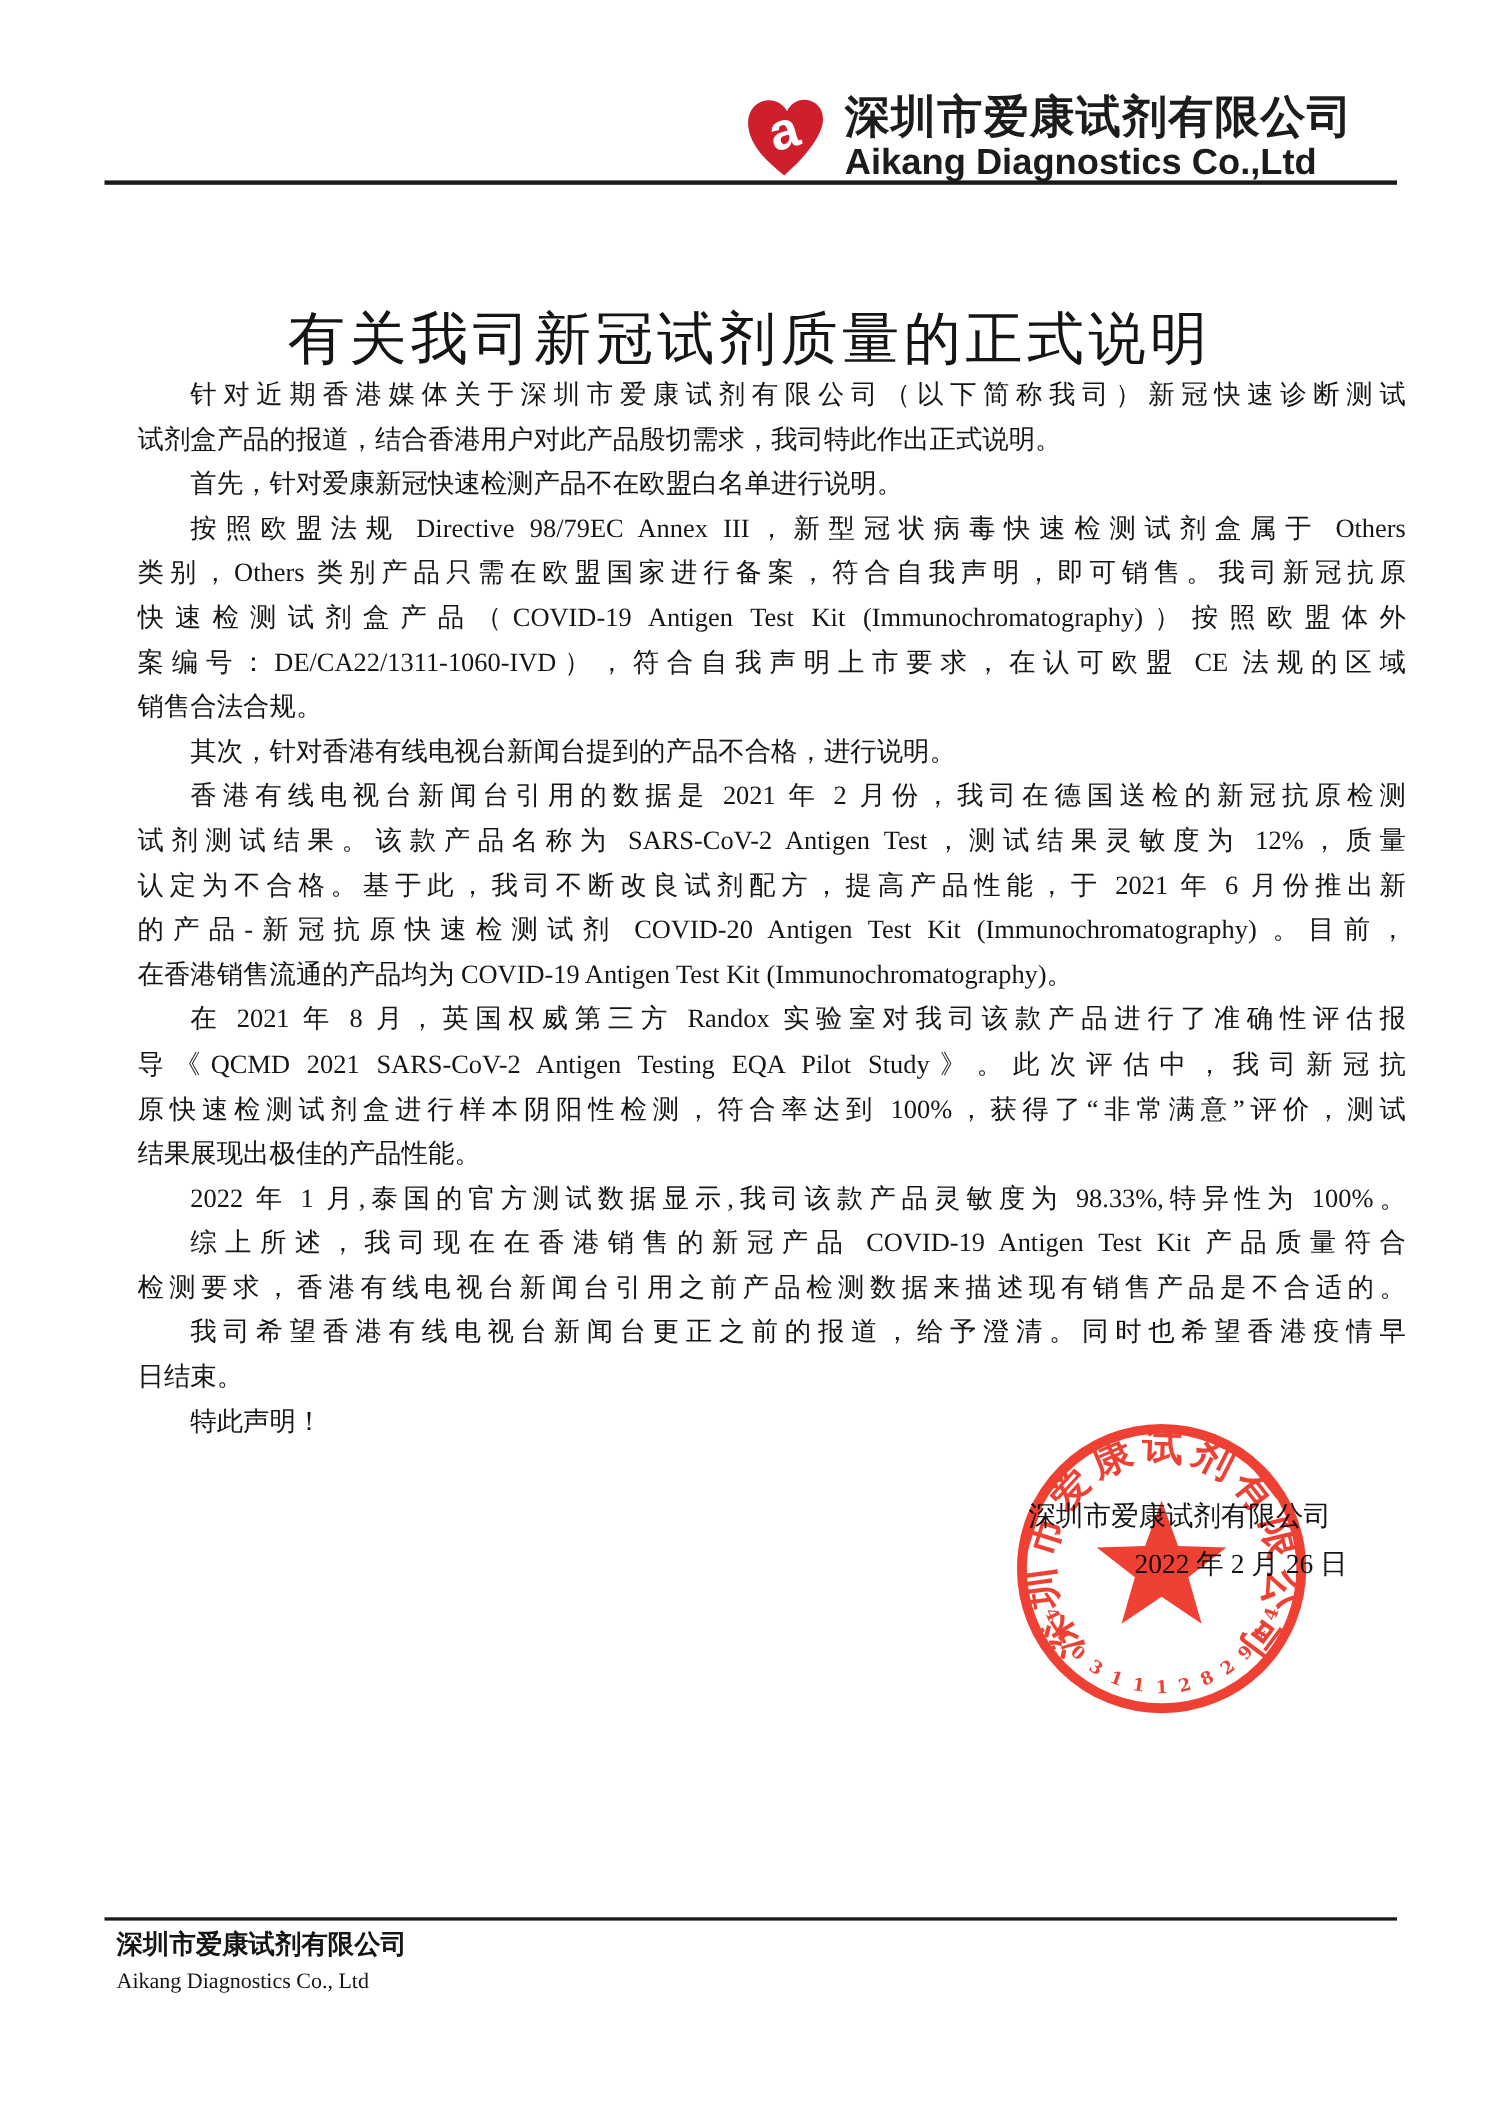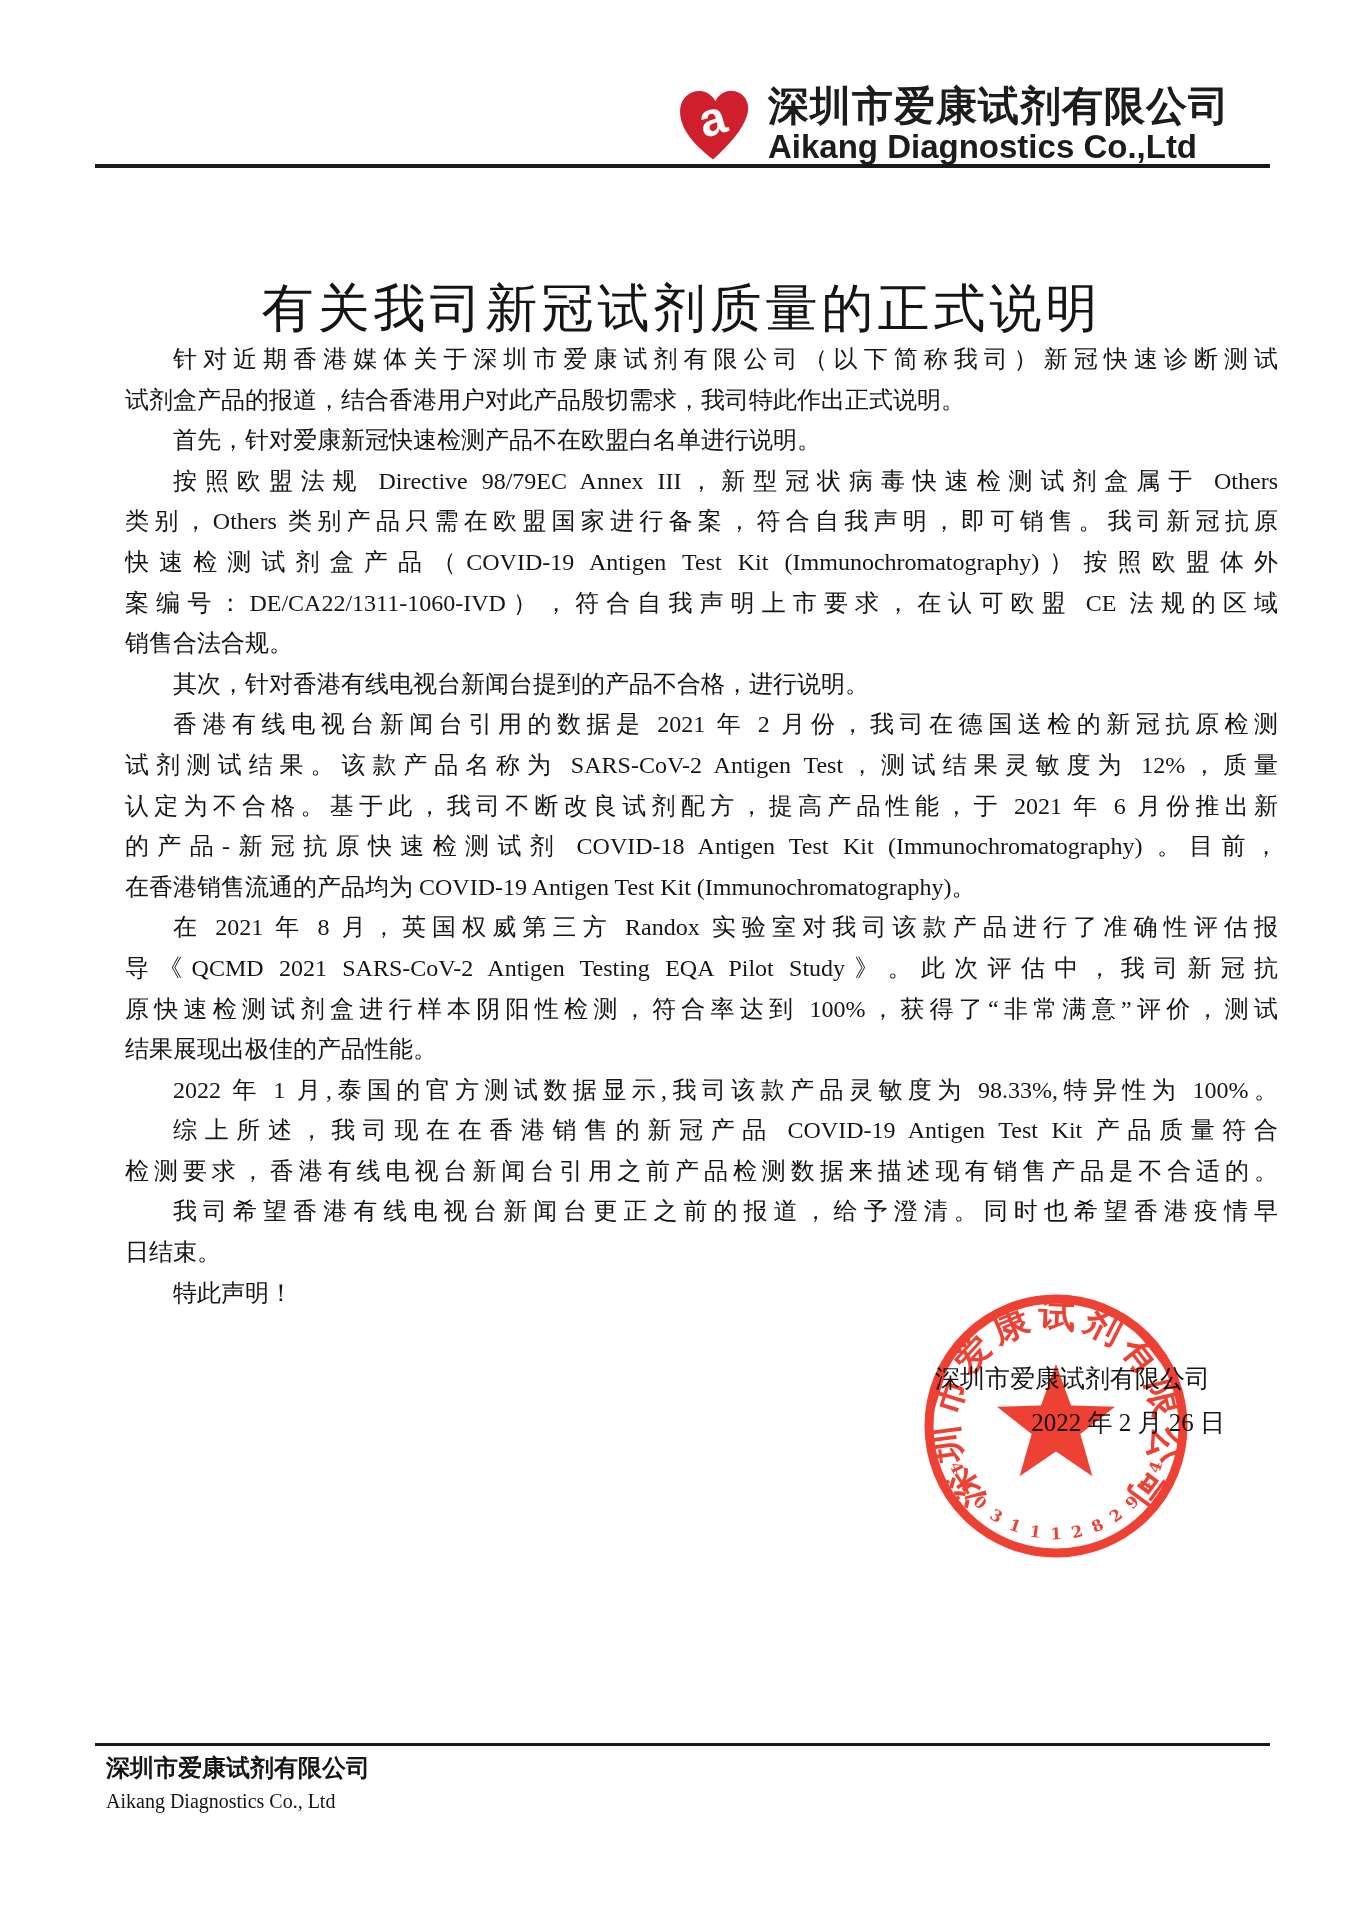--- a/index.html
+++ b/index.html
@@ -74,21 +74,21 @@
       <div class="body-line indent">首先，针对爱康新冠快速检测产品不在欧盟白名单进行说明。</div>
       <div class="body-line indent fill">按照欧盟法规 Directive 98/79EC Annex III，新型冠状病毒快速检测试剂盒属于 Others</div>
       <div class="body-line fill">类别，Others 类别产品只需在欧盟国家进行备案，符合自我声明，即可销售。我司新冠抗原</div>
       <div class="body-line fill">快速检测试剂盒产品（COVID-19 Antigen Test Kit (Immunochromatography)）按照欧盟体外</div>
       <div class="body-line fill">案编号：DE/CA22/1311-1060-IVD），符合自我声明上市要求，在认可欧盟 CE 法规的区域</div>
       <div class="body-line">销售合法合规。</div>
       <div class="body-line indent">其次，针对香港有线电视台新闻台提到的产品不合格，进行说明。</div>
       <div class="body-line indent fill">香港有线电视台新闻台引用的数据是 2021 年 2 月份，我司在德国送检的新冠抗原检测</div>
       <div class="body-line fill">试剂测试结果。该款产品名称为 SARS-CoV-2 Antigen Test，测试结果灵敏度为 12%，质量</div>
       <div class="body-line fill">认定为不合格。基于此，我司不断改良试剂配方，提高产品性能，于 2021 年 6 月份推出新</div>
-      <div class="body-line fill">的产品-新冠抗原快速检测试剂 COVID-18 Antigen Test Kit (Immunochromatography) 。目前，</div>
+      <div class="body-line fill">的产品-新冠抗原快速检测试剂 COVID-20 Antigen Test Kit (Immunochromatography) 。目前，</div>
       <div class="body-line">在香港销售流通的产品均为 COVID-19 Antigen Test Kit (Immunochromatography)。</div>
       <div class="body-line indent fill">在 2021 年 8 月，英国权威第三方 Randox 实验室对我司该款产品进行了准确性评估报</div>
       <div class="body-line fill">导《QCMD 2021 SARS-CoV-2 Antigen Testing EQA Pilot Study》。此次评估中，我司新冠抗</div>
       <div class="body-line fill">原快速检测试剂盒进行样本阴阳性检测，符合率达到 100%，获得了“非常满意”评价，测试</div>
       <div class="body-line">结果展现出极佳的产品性能。</div>
       <div class="body-line indent fill">2022 年 1 月,泰国的官方测试数据显示,我司该款产品灵敏度为 98.33%,特异性为 100%。</div>
       <div class="body-line indent fill">综上所述，我司现在在香港销售的新冠产品 COVID-19 Antigen Test Kit 产品质量符合</div>
       <div class="body-line fill">检测要求，香港有线电视台新闻台引用之前产品检测数据来描述现有销售产品是不合适的。</div>
       <div class="body-line indent fill">我司希望香港有线电视台新闻台更正之前的报道，给予澄清。同时也希望香港疫情早</div>
       <div class="body-line">日结束。</div>

